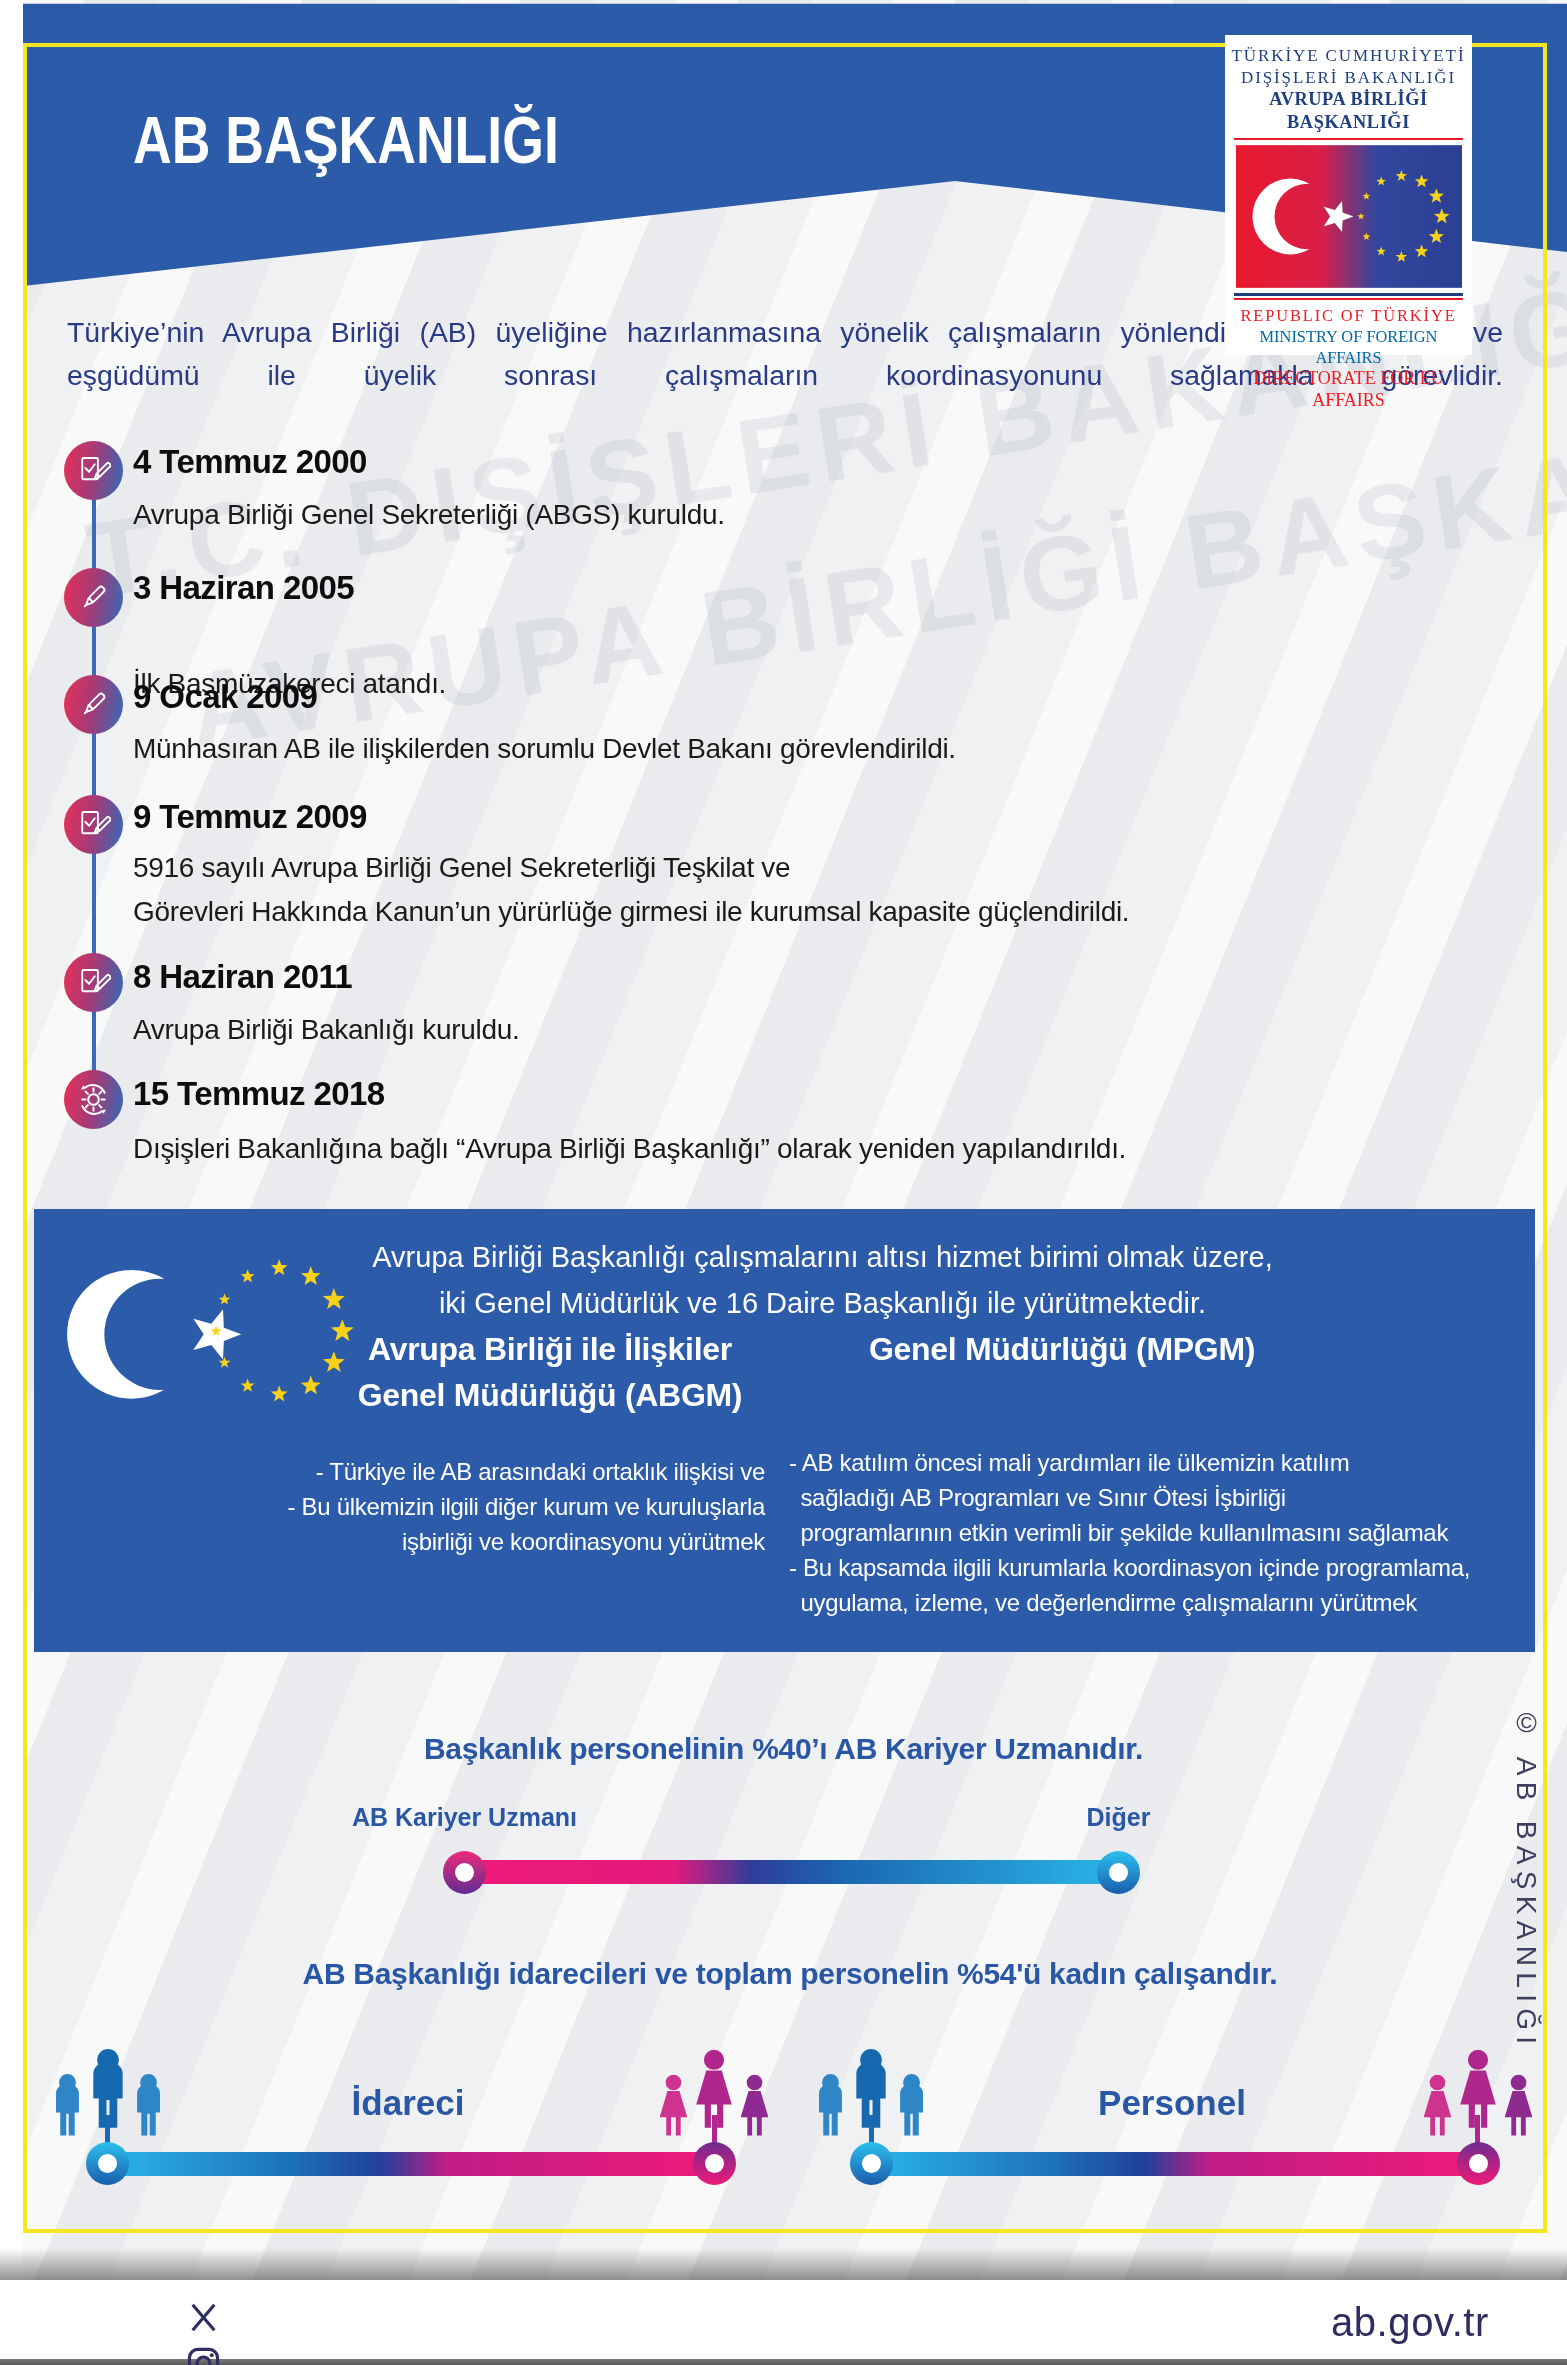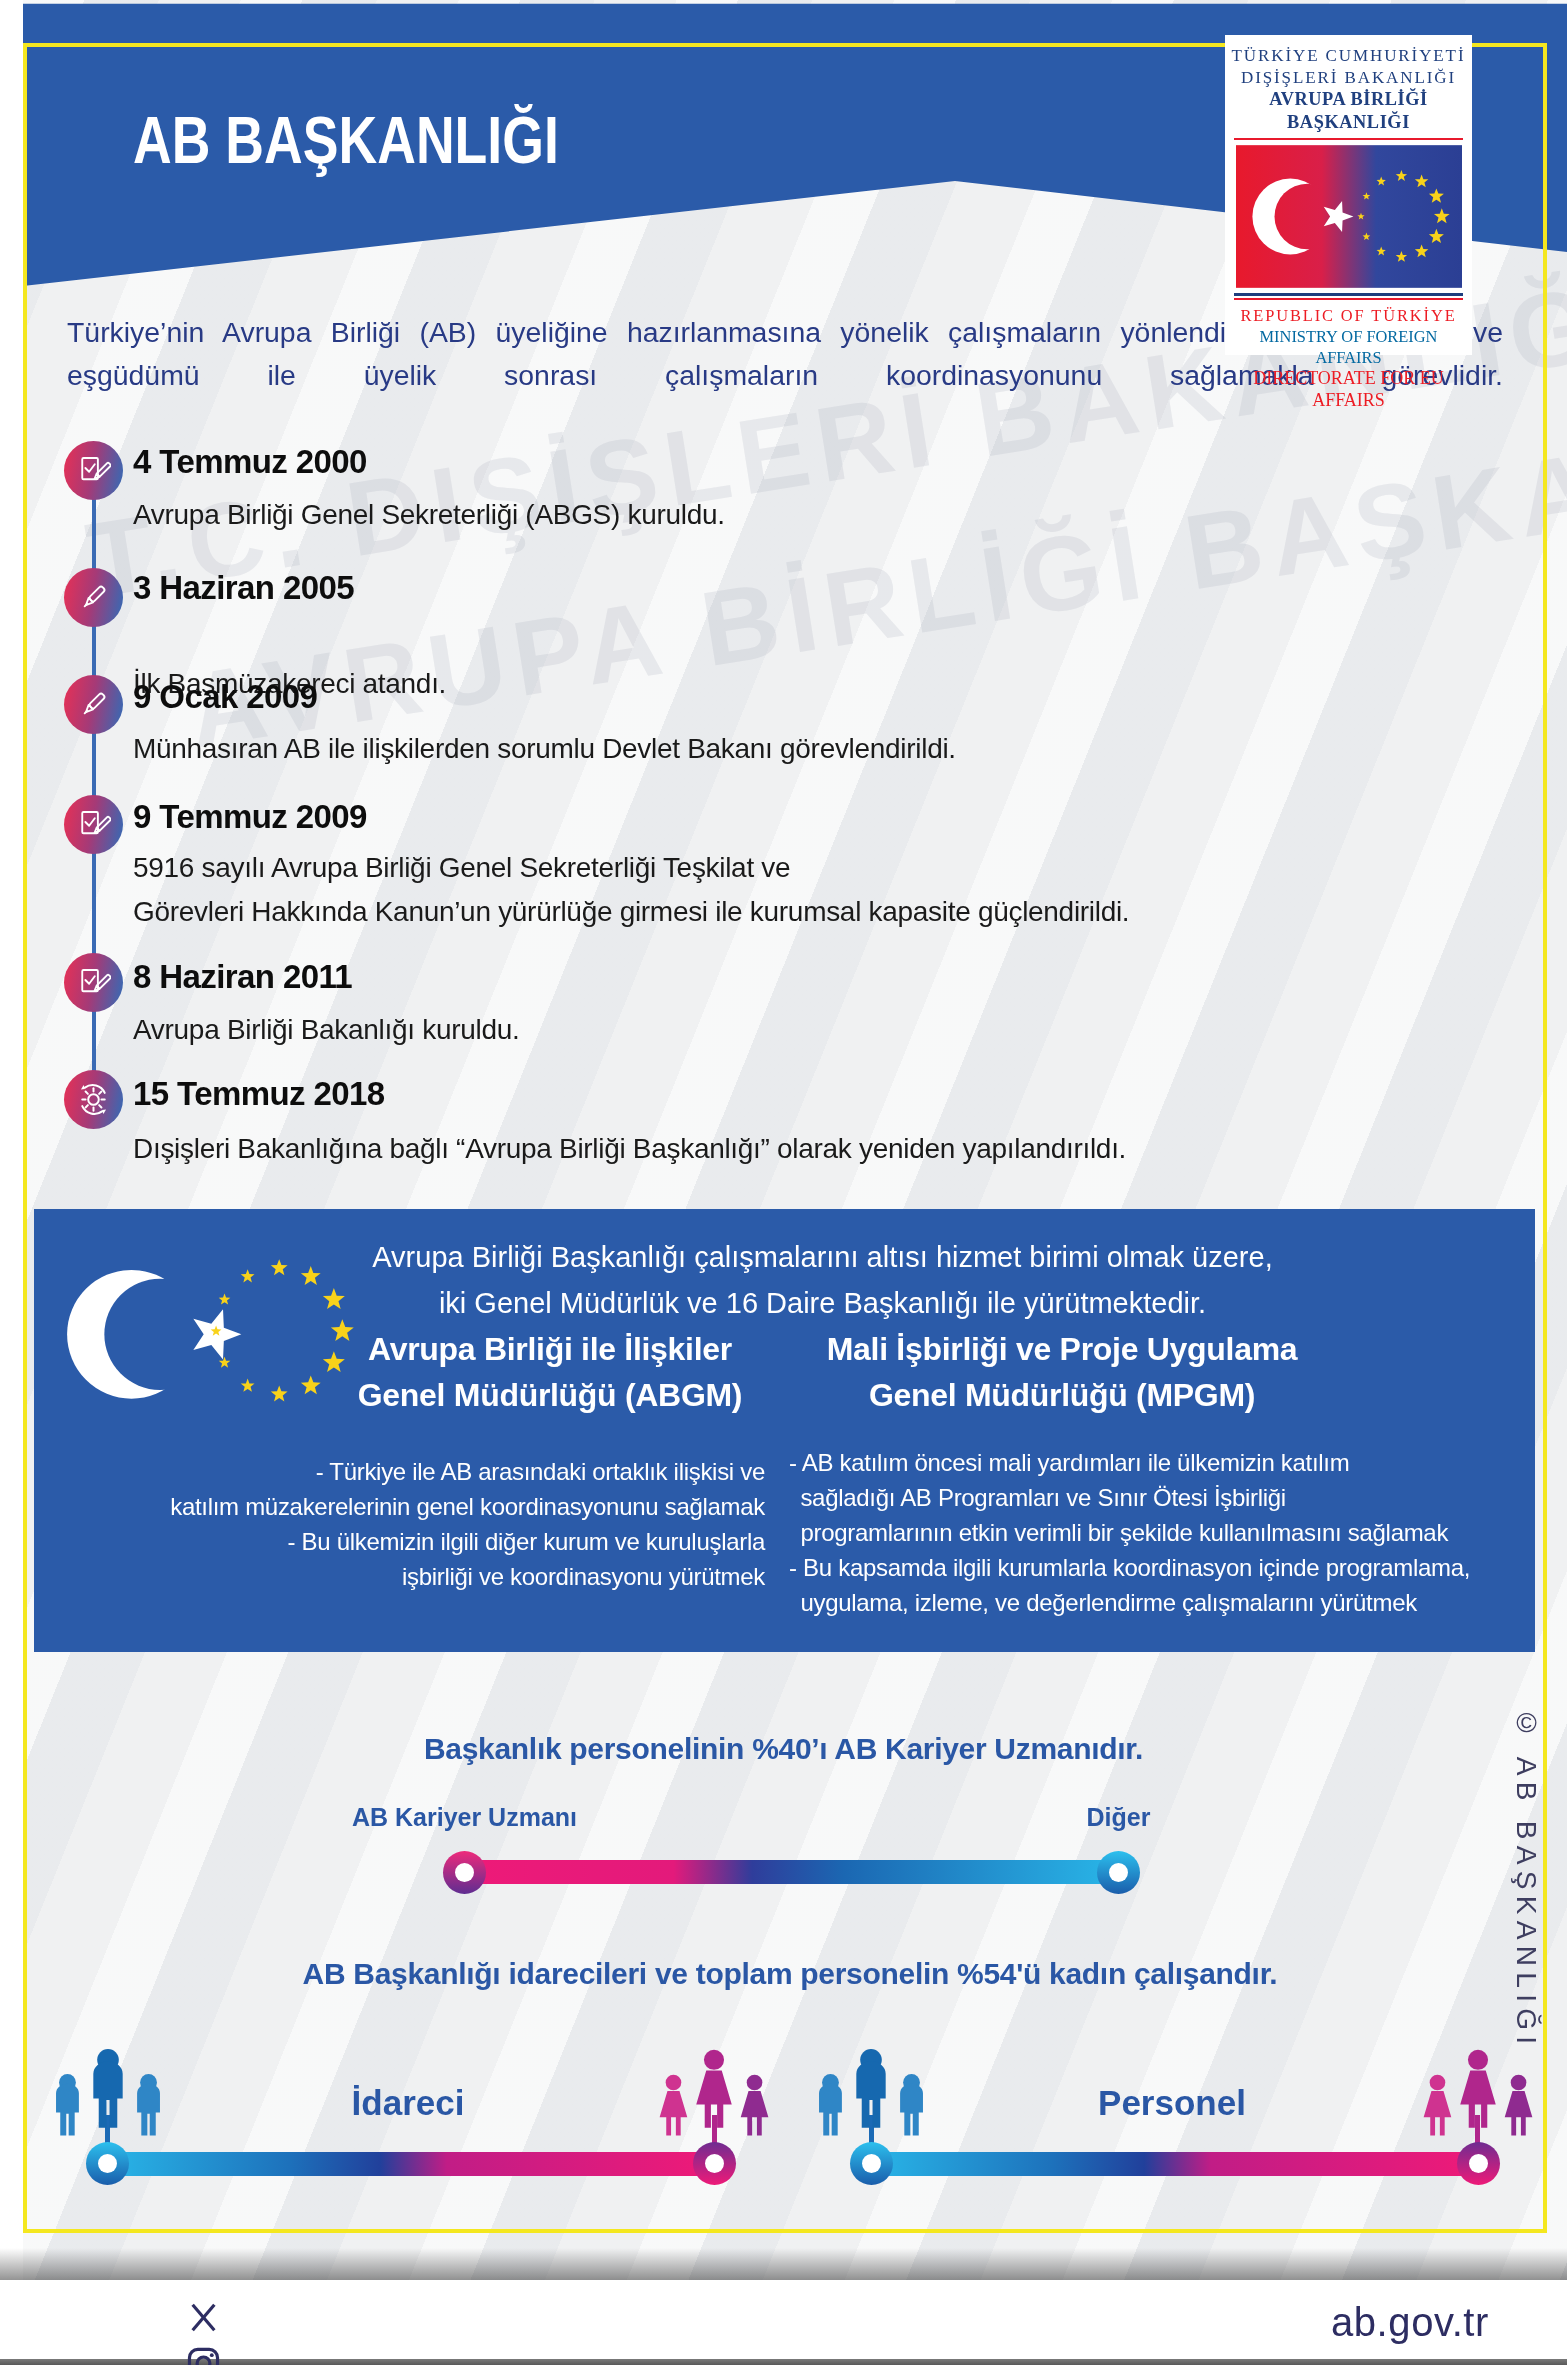--- a/index.html
+++ b/index.html
@@ -254,26 +254,24 @@
   </svg>
   <div class="abs org-summary">
     <div>Avrupa Birliği Başkanlığı çalışmalarını altısı hizmet birimi olmak üzere,</div>
     <div>iki Genel Müdürlük ve 16 Daire Başkanlığı ile yürütmektedir.</div>
   </div>
   <div class="abs col-title" style="left:297px;width:506px;">
     <div>Avrupa Birliği ile İlişkiler</div>
     <div>Genel Müdürlüğü (ABGM)</div>
   </div>
   <div class="abs col-title" style="left:803px;width:518px;">
-    <div>Mali İşbirliği ve Proje Uygulama</div>
     <div>Genel Müdürlüğü (MPGM)</div>
   </div>
   <div class="abs bullets" style="left:95px;top:1454px;width:670px;text-align:right;">
     <div>- Türkiye ile AB arasındaki ortaklık ilişkisi ve</div>
-    <div>katılım müzakerelerinin genel koordinasyonunu sağlamak</div>
     <div>- Bu ülkemizin ilgili diğer kurum ve kuruluşlarla</div>
     <div>işbirliği ve koordinasyonu yürütmek</div>
   </div>
   <div class="abs bullets" style="left:789px;top:1445px;width:714px;">
     <div>- AB katılım öncesi mali yardımları ile ülkemizin katılım</div>
     <div style="padding-left:11.4px;">sağladığı AB Programları ve Sınır Ötesi İşbirliği</div>
     <div style="padding-left:11.4px;">programlarının etkin verimli bir şekilde kullanılmasını sağlamak</div>
     <div>- Bu kapsamda ilgili kurumlarla koordinasyon içinde programlama,</div>
     <div style="padding-left:11.4px;">uygulama, izleme, ve değerlendirme çalışmalarını yürütmek</div>
   </div>

